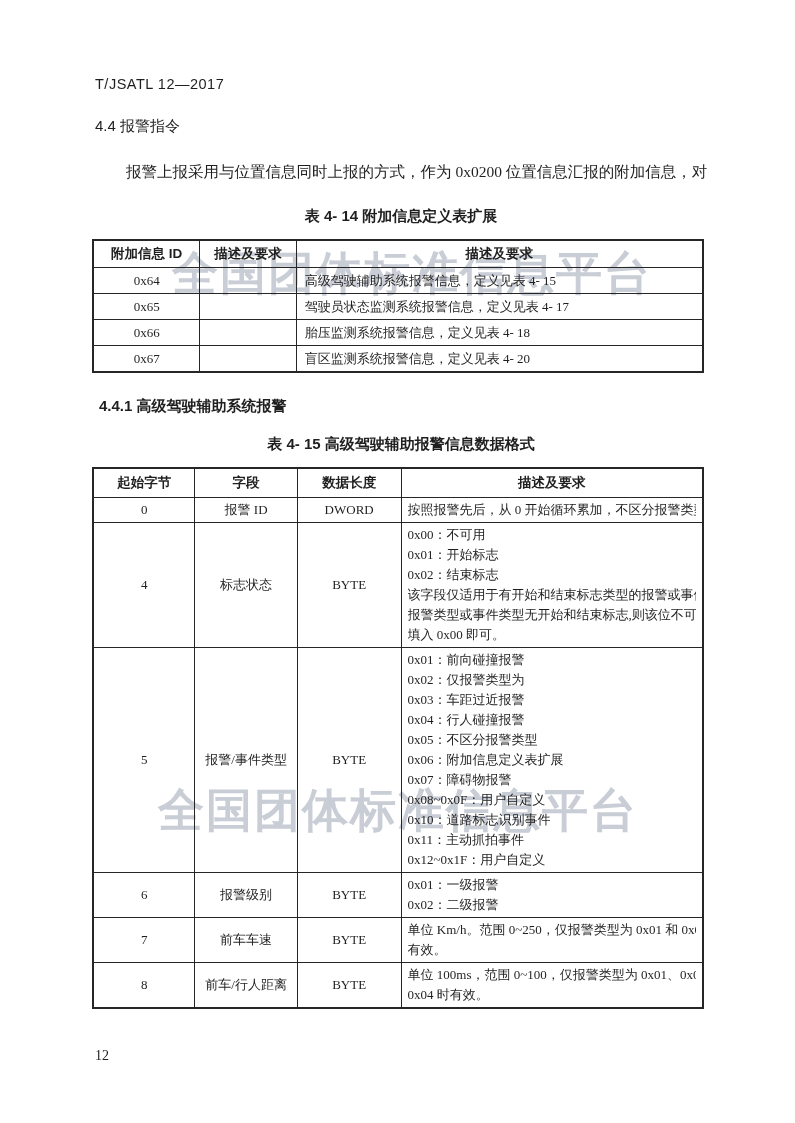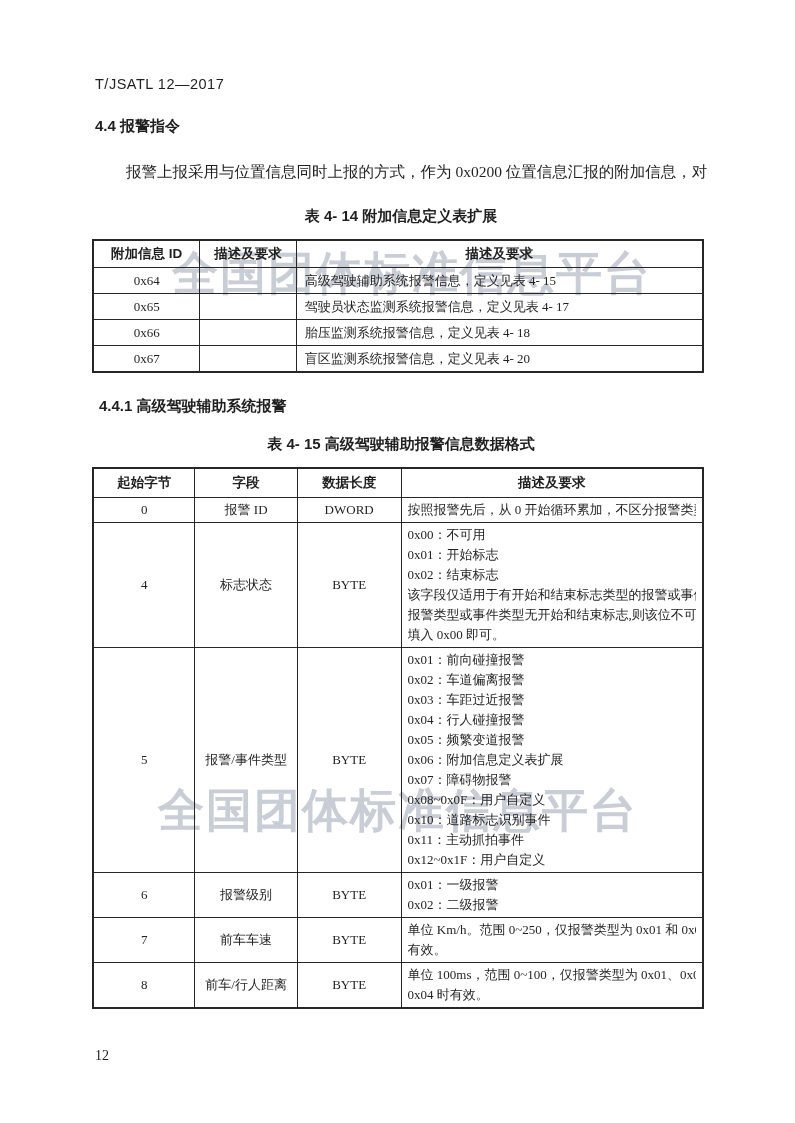--- a/index.html
+++ b/index.html
@@ -31,21 +31,21 @@
   }
   .doc-number{
     font-family:"Liberation Sans","DejaVu Sans",sans-serif;
     font-size:14.5px;
     letter-spacing:0.5px;
     font-weight:400;
     margin:16px 0 0 0;
   }
   .sec-heading{
     font-family:"Liberation Sans","DejaVu Sans",sans-serif;
-    font-size:15px;font-weight:700;
+    font-size:15px;font-weight:400;
     margin:25px 0 0 0;
   }
   .para{margin:19px 0 0 0;font-size:15.5px;}
   .para .pline{display:block;line-height:33px;white-space:nowrap;overflow:hidden;}
   .para .pline1{text-indent:2em;text-align:justify;text-align-last:justify;}
   .caption{
     font-family:"Liberation Sans","DejaVu Sans",sans-serif;
     font-size:15px;font-weight:700;text-align:center;
     margin:19px 0 0 0;
   }
@@ -183,24 +183,24 @@
               <div>报警类型或事件类型无开始和结束标志,则该位不可用,</div>
               <div>填入 0x00 即可。</div>
             </td>
           </tr>
           <tr>
             <td class="center">5</td>
             <td class="center">报警/事件类型</td>
             <td class="center">BYTE</td>
             <td class="desc">
               <div>0x01：前向碰撞报警</div>
-              <div>0x02：车道偏离报警</div>
+              <div>0x02：仅报警类型为</div>
               <div>0x03：车距过近报警</div>
               <div>0x04：行人碰撞报警</div>
-              <div>0x05：频繁变道报警</div>
+              <div>0x05：不区分报警类型</div>
               <div>0x06：附加信息定义表扩展</div>
               <div>0x07：障碍物报警</div>
               <div>0x08~0x0F：用户自定义</div>
               <div>0x10：道路标志识别事件</div>
               <div>0x11：主动抓拍事件</div>
               <div>0x12~0x1F：用户自定义</div>
             </td>
           </tr>
           <tr>
             <td class="center">6</td>

